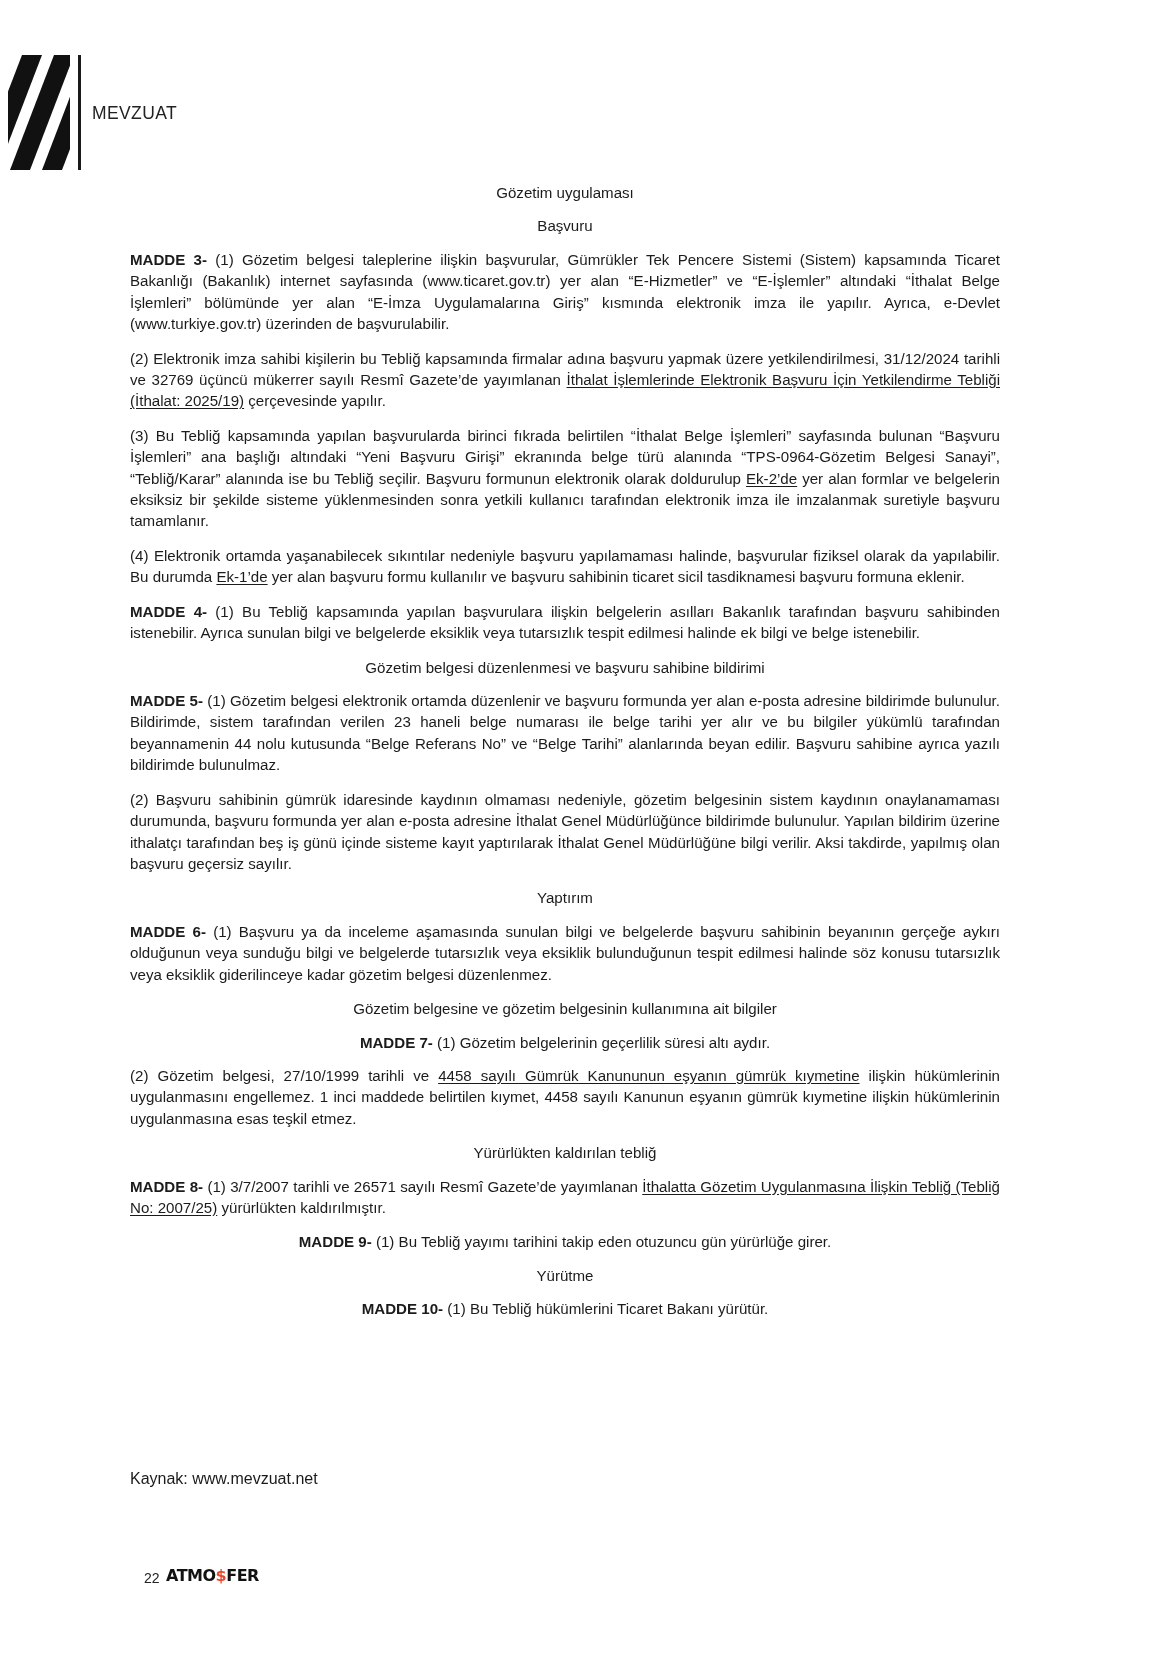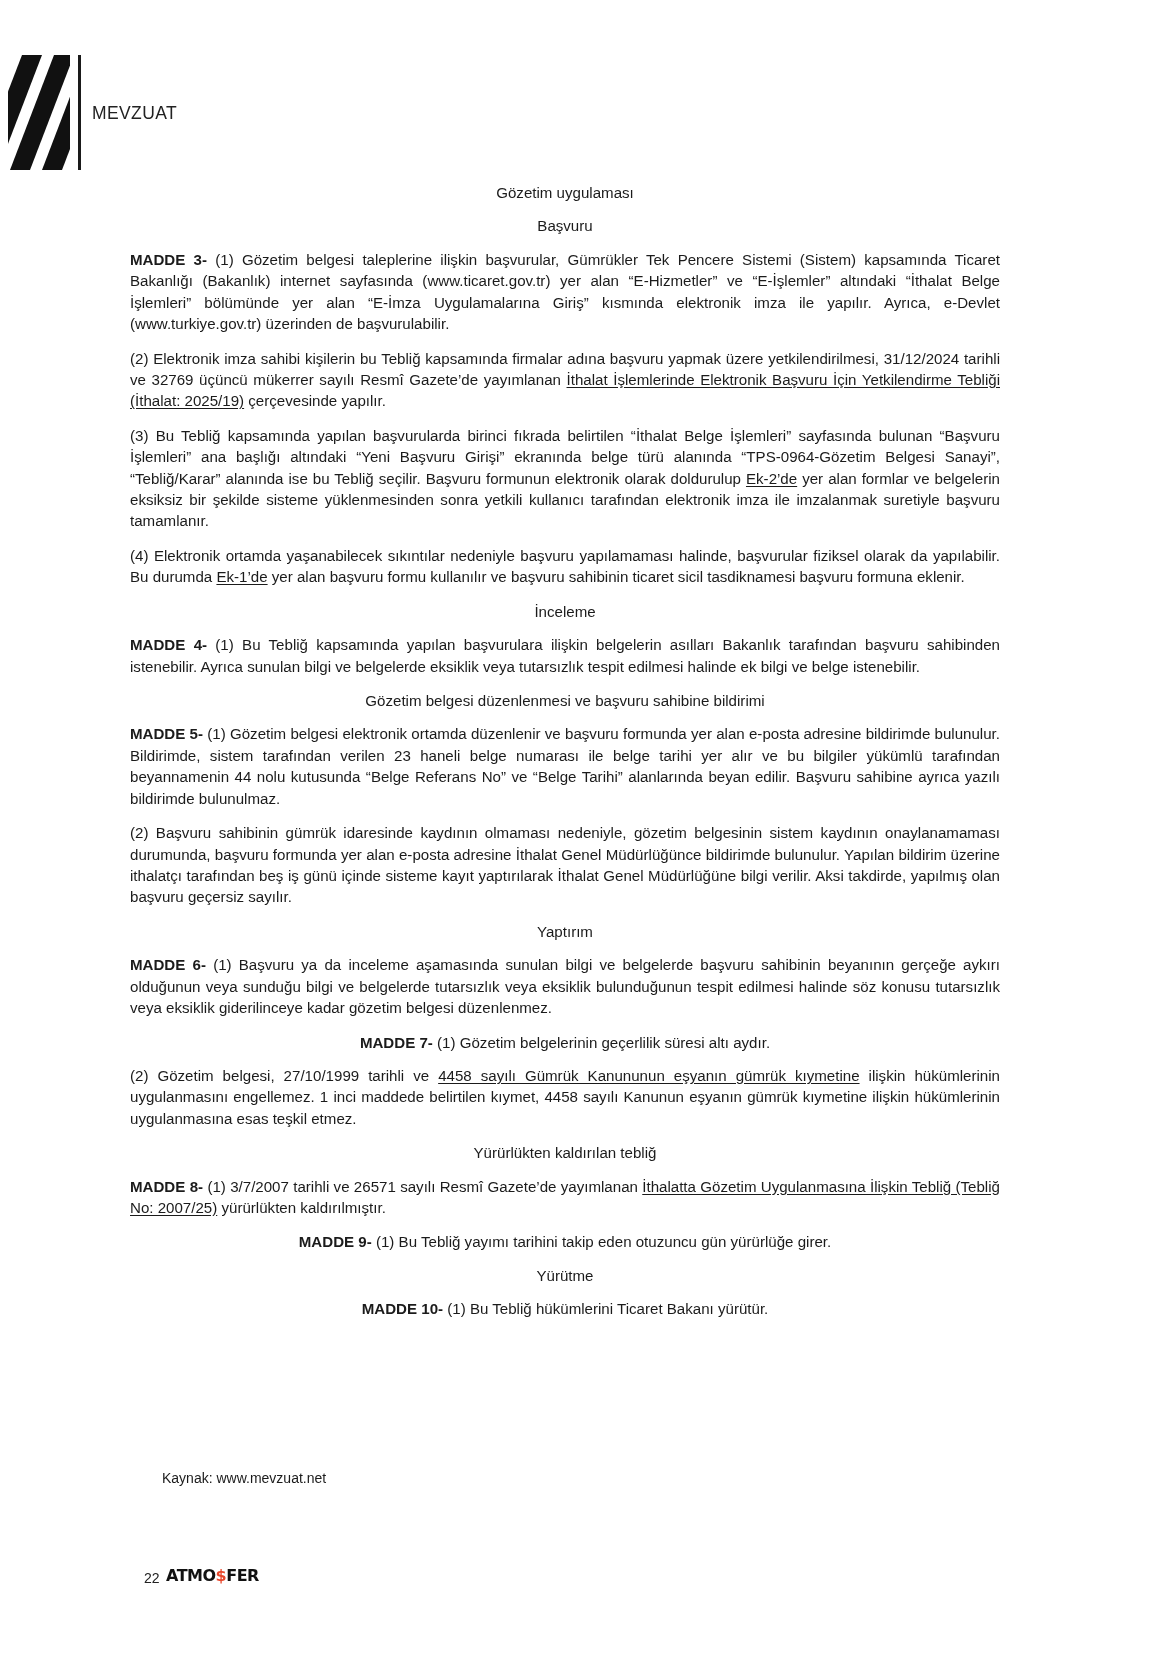--- a/index.html
+++ b/index.html
@@ -100,23 +100,22 @@
     font-weight: bold;
     letter-spacing: -0.5px;
     color: #111;
     font-family: "DejaVu Sans", sans-serif;
   }
   .logo .accent { color: #e8472b; }
   .source-line {
     position: absolute;
     left: 0;
     bottom: 104px;
-    font-size: 14px;
+    font-size: 16px;
     color: #1b1b1b;
-    margin-left: 32px;
   }
 </style>
 </head>
 <body>
 
 <div class="page-header">
   <div class="header-stripes">
     <svg width="62" height="115" viewBox="0 0 62 115" aria-hidden="true">
       <rect x="0" y="0" width="62" height="115" fill="#ffffff"></rect>
       <g fill="#111111">
@@ -138,34 +137,34 @@
   <p class="heading"><span>Başvuru</span></p>
 
   <p><b>MADDE 3-</b><span> (1) Gözetim belgesi taleplerine ilişkin başvurular, Gümrükler Tek Pencere Sistemi (Sistem) kapsamında Ticaret Bakanlığı (Bakanlık) internet sayfasında (www.ticaret.gov.tr) yer alan “E-Hizmetler” ve “E-İşlemler” altındaki “İthalat Belge İşlemleri” bölümünde yer alan “E-İmza Uygulamalarına Giriş” kısmında elektronik imza ile yapılır. Ayrıca, e-Devlet (www.turkiye.gov.tr) üzerinden de başvurulabilir.</span></p>
 
   <p><span>(2) Elektronik imza sahibi kişilerin bu Tebliğ kapsamında firmalar adına başvuru yapmak üzere yetkilendirilmesi, 31/12/2024 tarihli ve 32769 üçüncü mükerrer sayılı Resmî Gazete’de yayımlanan </span><span class="u">İthalat İşlemlerinde Elektronik Başvuru İçin Yetkilendirme Tebliği (İthalat: 2025/19)</span><span> çerçevesinde yapılır.</span></p>
 
   <p><span>(3) Bu Tebliğ kapsamında yapılan başvurularda birinci fıkrada belirtilen “İthalat Belge İşlemleri” sayfasında bulunan “Başvuru İşlemleri” ana başlığı altındaki “Yeni Başvuru Girişi” ekranında belge türü alanında “TPS-0964-Gözetim Belgesi Sanayi”, “Tebliğ/Karar” alanında ise bu Tebliğ seçilir. Başvuru formunun elektronik olarak doldurulup </span><span class="u">Ek-2’de</span><span> yer alan formlar ve belgelerin eksiksiz bir şekilde sisteme yüklenmesinden sonra yetkili kullanıcı tarafından elektronik imza ile imzalanmak suretiyle başvuru tamamlanır.</span></p>
 
   <p><span>(4) Elektronik ortamda yaşanabilecek sıkıntılar nedeniyle başvuru yapılamaması halinde, başvurular fiziksel olarak da yapılabilir. Bu durumda </span><span class="u">Ek-1’de</span><span> yer alan başvuru formu kullanılır ve başvuru sahibinin ticaret sicil tasdiknamesi başvuru formuna eklenir.</span></p>
 
-  <p class="heading"><span>İnceleme</span></p>
 
   <p><b>MADDE 4-</b><span> (1) Bu Tebliğ kapsamında yapılan başvurulara ilişkin belgelerin asılları Bakanlık tarafından başvuru sahibinden istenebilir. Ayrıca sunulan bilgi ve belgelerde eksiklik veya tutarsızlık tespit edilmesi halinde ek bilgi ve belge istenebilir.</span></p>
 
   <p class="heading"><span>Gözetim belgesi düzenlenmesi ve başvuru sahibine bildirimi</span></p>
 
   <p><b>MADDE 5-</b><span> (1) Gözetim belgesi elektronik ortamda düzenlenir ve başvuru formunda yer alan e-posta adresine bildirimde bulunulur. Bildirimde, sistem tarafından verilen 23 haneli belge numarası ile belge tarihi yer alır ve bu bilgiler yükümlü tarafından beyannamenin 44 nolu kutusunda “Belge Referans No” ve “Belge Tarihi” alanlarında beyan edilir. Başvuru sahibine ayrıca yazılı bildirimde bulunulmaz.</span></p>
 
   <p><span>(2) Başvuru sahibinin gümrük idaresinde kaydının olmaması nedeniyle, gözetim belgesinin sistem kaydının onaylanamaması durumunda, başvuru formunda yer alan e-posta adresine İthalat Genel Müdürlüğünce bildirimde bulunulur. Yapılan bildirim üzerine ithalatçı tarafından beş iş günü içinde sisteme kayıt yaptırılarak İthalat Genel Müdürlüğüne bilgi verilir. Aksi takdirde, yapılmış olan başvuru geçersiz sayılır.</span></p>
 
   <p class="heading"><span>Yaptırım</span></p>
 
   <p><b>MADDE 6-</b><span> (1) Başvuru ya da inceleme aşamasında sunulan bilgi ve belgelerde başvuru sahibinin beyanının gerçeğe aykırı olduğunun veya sunduğu bilgi ve belgelerde tutarsızlık veya eksiklik bulunduğunun tespit edilmesi halinde söz konusu tutarsızlık veya eksiklik giderilinceye kadar gözetim belgesi düzenlenmez.</span></p>
 
+  <p class="heading"><span>Gözetim belgesine ve gözetim belgesinin kullanımına ait bilgiler</span></p>
 
   <p class="heading"><b>MADDE 7-</b><span> (1) Gözetim belgelerinin geçerlilik süresi altı aydır.</span></p>
 
   <p><span>(2) Gözetim belgesi, 27/10/1999 tarihli ve </span><span class="u">4458 sayılı Gümrük Kanununun eşyanın gümrük kıymetine</span><span> ilişkin hükümlerinin uygulanmasını engellemez. 1 inci maddede belirtilen kıymet, 4458 sayılı Kanunun eşyanın gümrük kıymetine ilişkin hükümlerinin uygulanmasına esas teşkil etmez.</span></p>
 
   <p class="heading"><span>Yürürlükten kaldırılan tebliğ</span></p>
 
   <p><b>MADDE 8-</b><span> (1) 3/7/2007 tarihli ve 26571 sayılı Resmî Gazete’de yayımlanan </span><span class="u">İthalatta Gözetim Uygulanmasına İlişkin Tebliğ (Tebliğ No: 2007/25)</span><span> yürürlükten kaldırılmıştır.</span></p>
 
 

